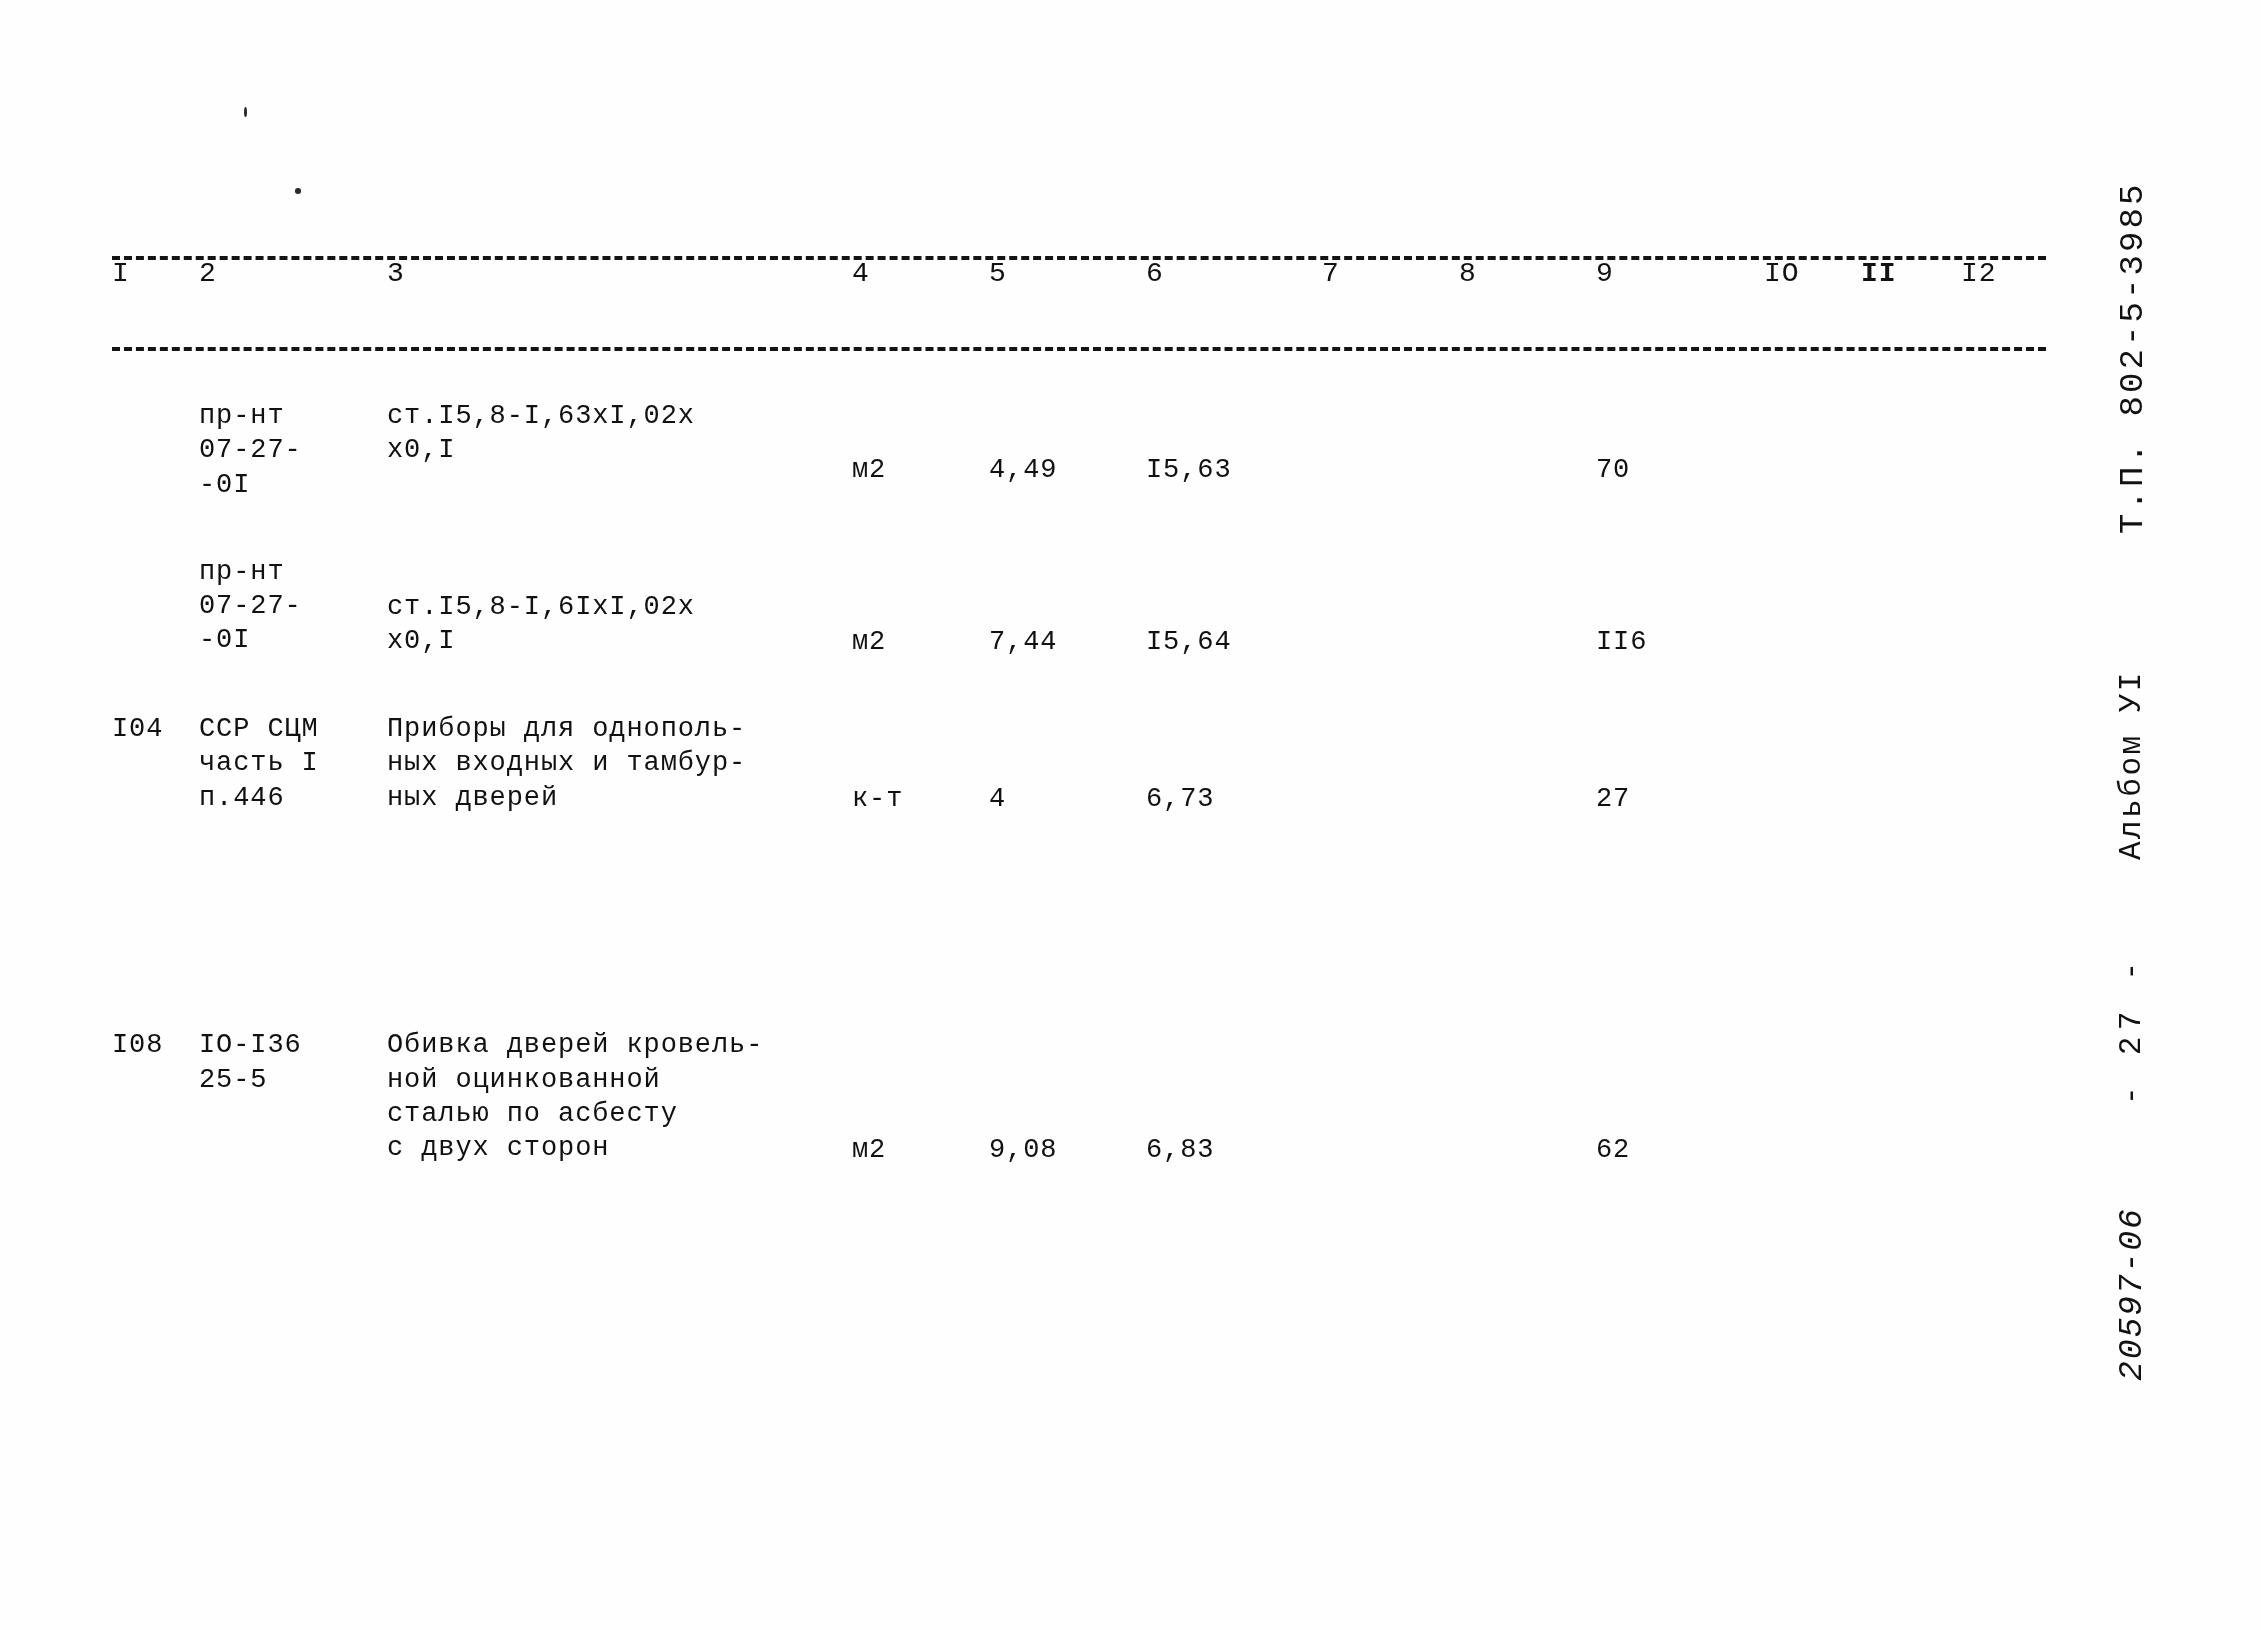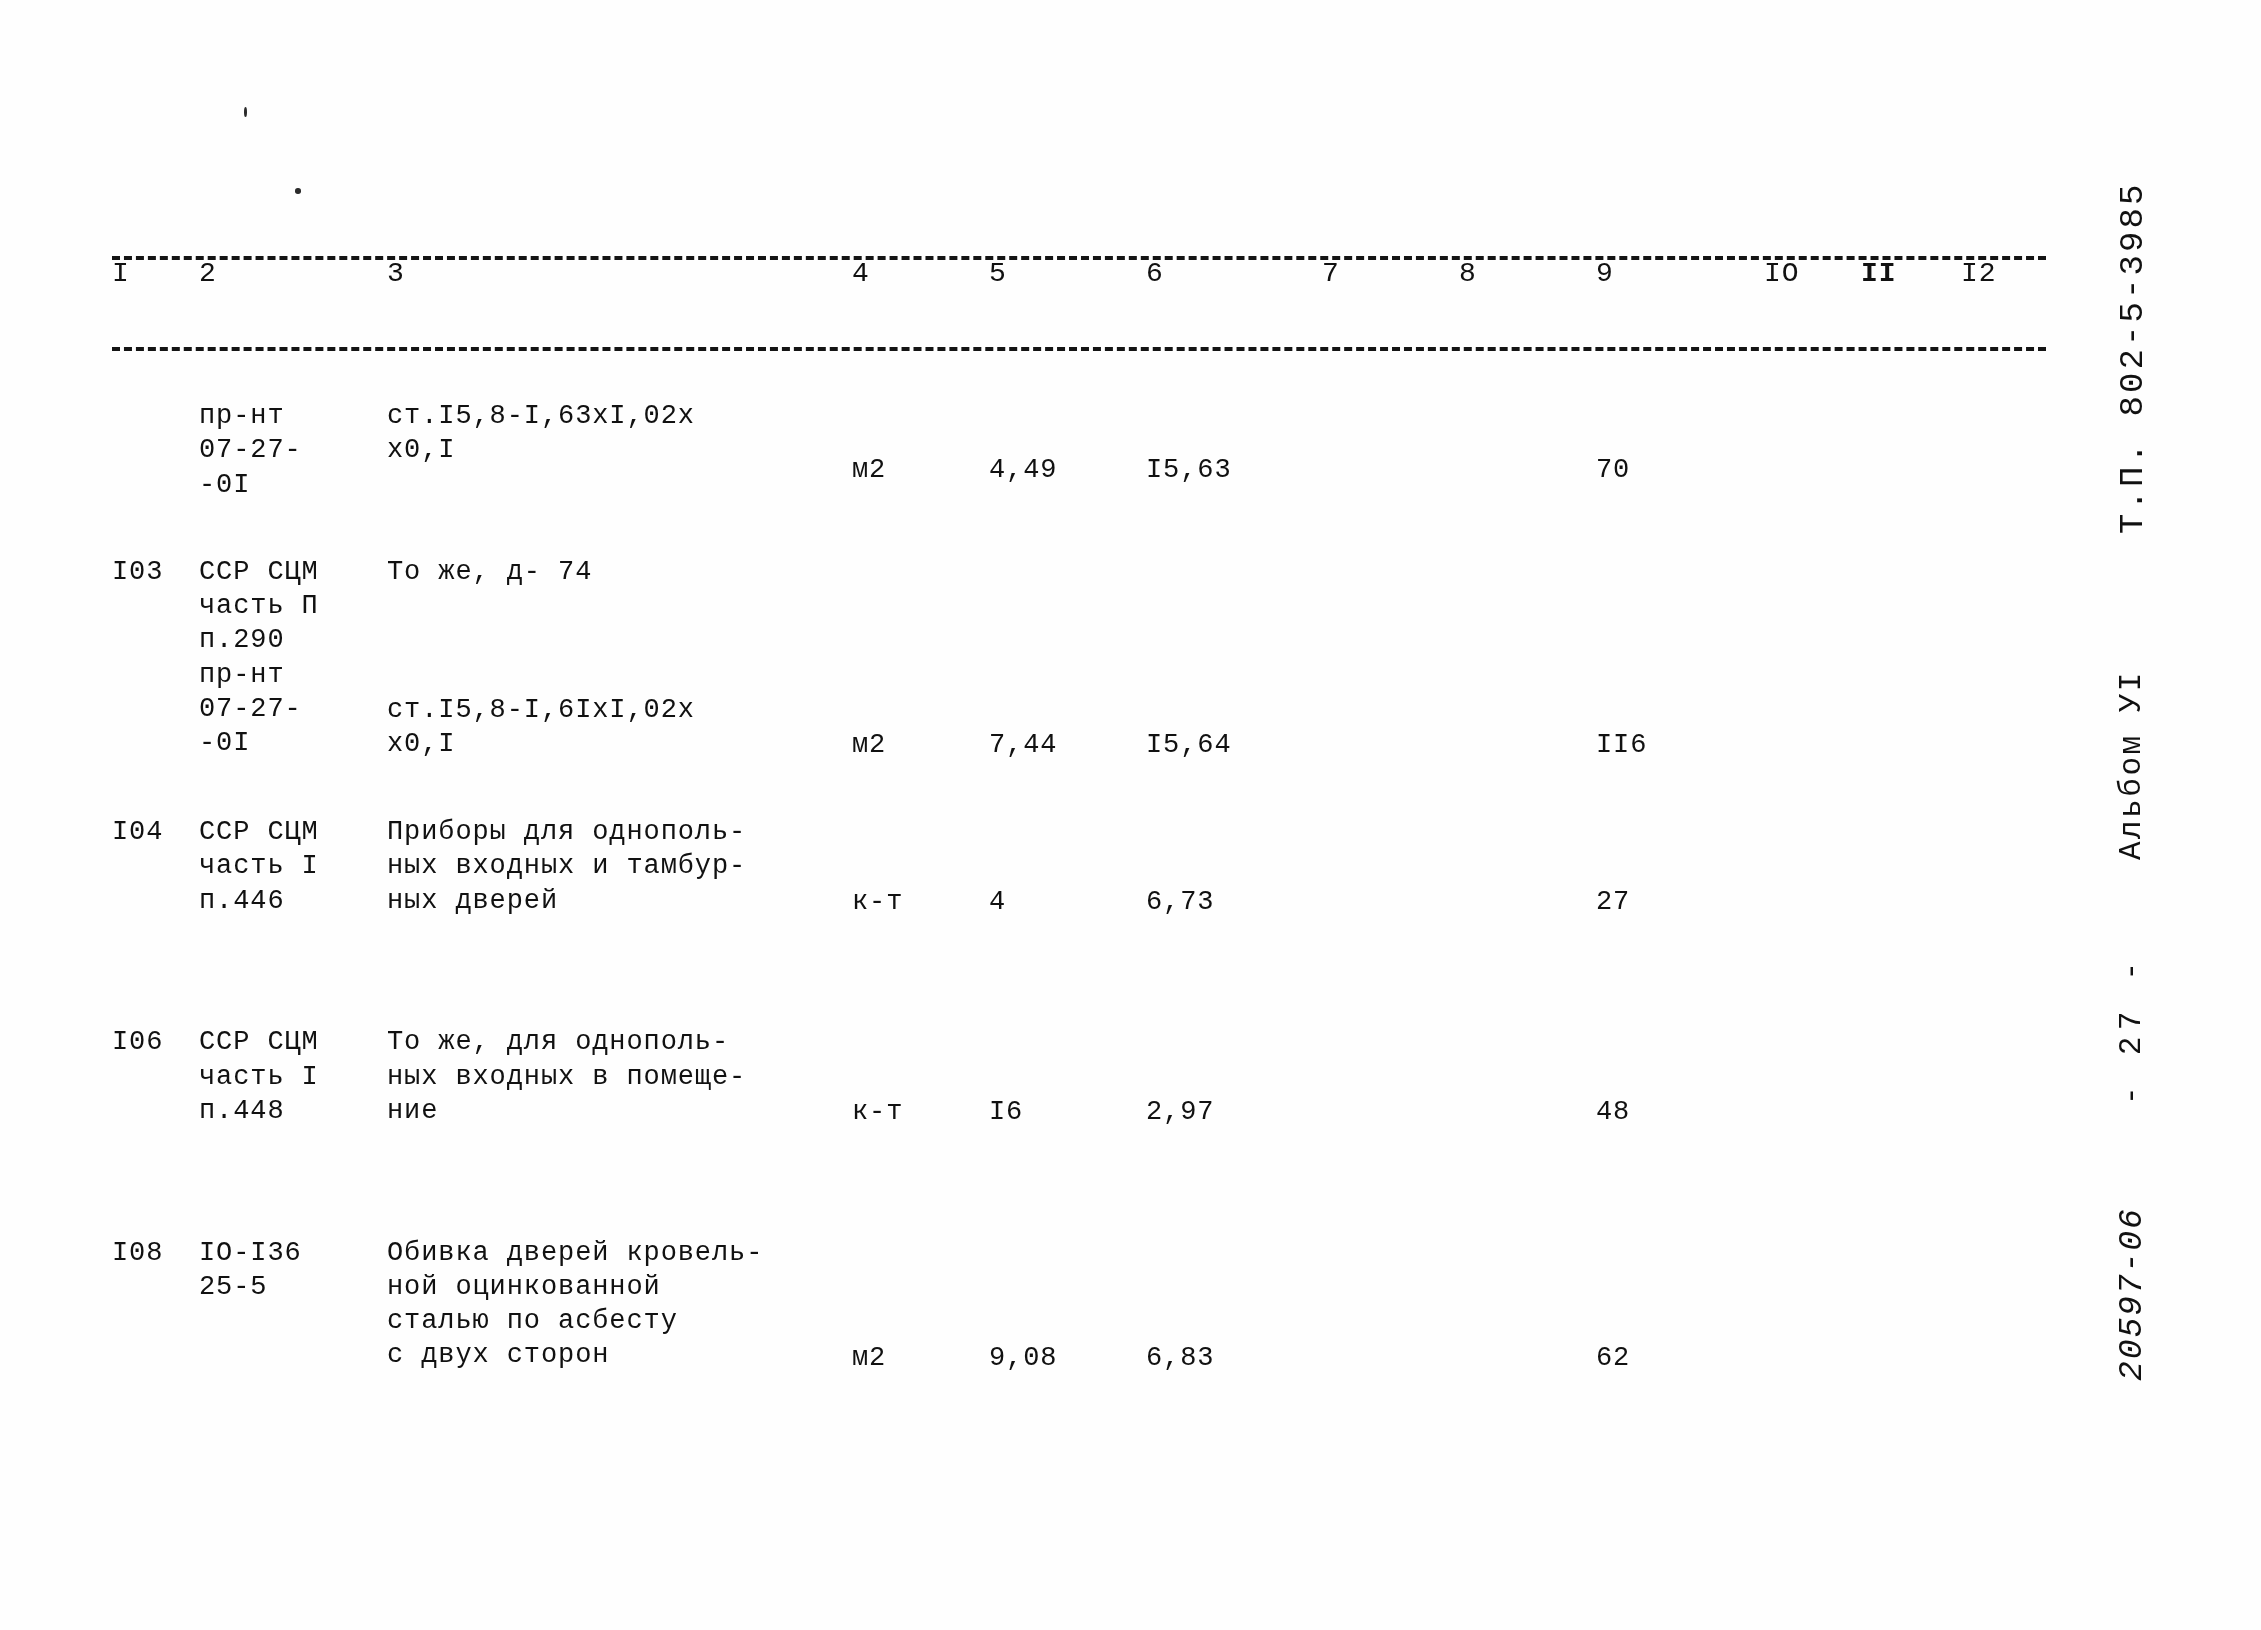--- a/index.html
+++ b/index.html
@@ -177,36 +177,20 @@
           <td></td>
         <td></td>
           <td></td>
         <td></td>
           <td></td>
         <td></td>
           <td></td>
         <td></td>
       </tr>
 
-      <tr class="data-row">
-        <td class="c1">I03</td>
-        <td class="c2">ССР СЦМ
-часть П
-п.290</td>
-        <td class="c3">То же, д- 74</td>
-        <td class="c4"></td>
-        <td class="c5"></td>
-        <td class="c6"></td>
-        <td class="c7"></td>
-        <td class="c8"></td>
-        <td class="c9"></td>
-        <td class="c10"></td>
-        <td class="c11"></td>
-        <td class="c12"></td>
-      </tr>
 
       <tr class="data-row">
         <td class="c1"></td>
         <td class="c2">пр-нт
 07-27-
 -0I</td>
         <td class="c3" style="padding-top:35px;">ст.I5,8-I,6IxI,02x
 х0,I</td>
         <td class="c4" style="padding-top:70px;">м2</td>
         <td class="c5" style="padding-top:70px;">7,44</td>
@@ -277,38 +261,20 @@
           <td></td>
         <td></td>
           <td></td>
         <td></td>
           <td></td>
         <td></td>
           <td></td>
         <td></td>
       </tr>
 
-      <tr class="data-row">
-        <td class="c1">I06</td>
-        <td class="c2">ССР СЦМ
-часть I
-п.448</td>
-        <td class="c3">То же, для однополь-
-ных входных в помеще-
-ние</td>
-        <td class="c4" style="padding-top:70px;">к-т</td>
-        <td class="c5" style="padding-top:70px;">I6</td>
-        <td class="c6" style="padding-top:70px;">2,97</td>
-        <td class="c7"></td>
-        <td class="c8"></td>
-        <td class="c9" style="padding-top:70px;">48</td>
-        <td class="c10"></td>
-        <td class="c11"></td>
-        <td class="c12"></td>
-      </tr>
 
       <tr class="spacer-row">
         <td style="height:24px;"></td>
         <td></td>
           <td></td>
         <td></td>
           <td></td>
         <td></td>
           <td></td>
         <td></td>

